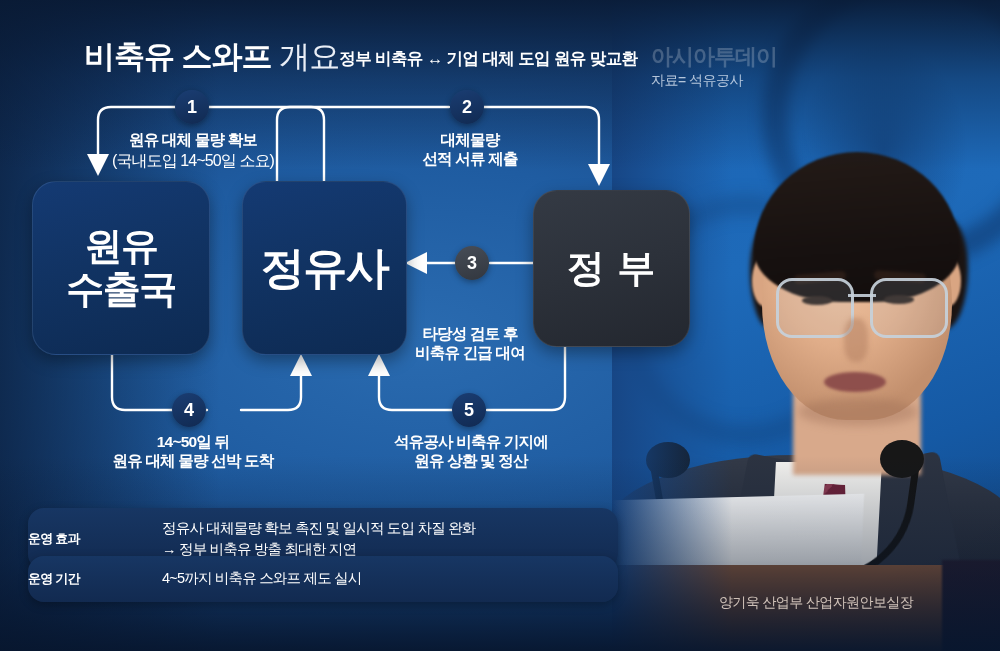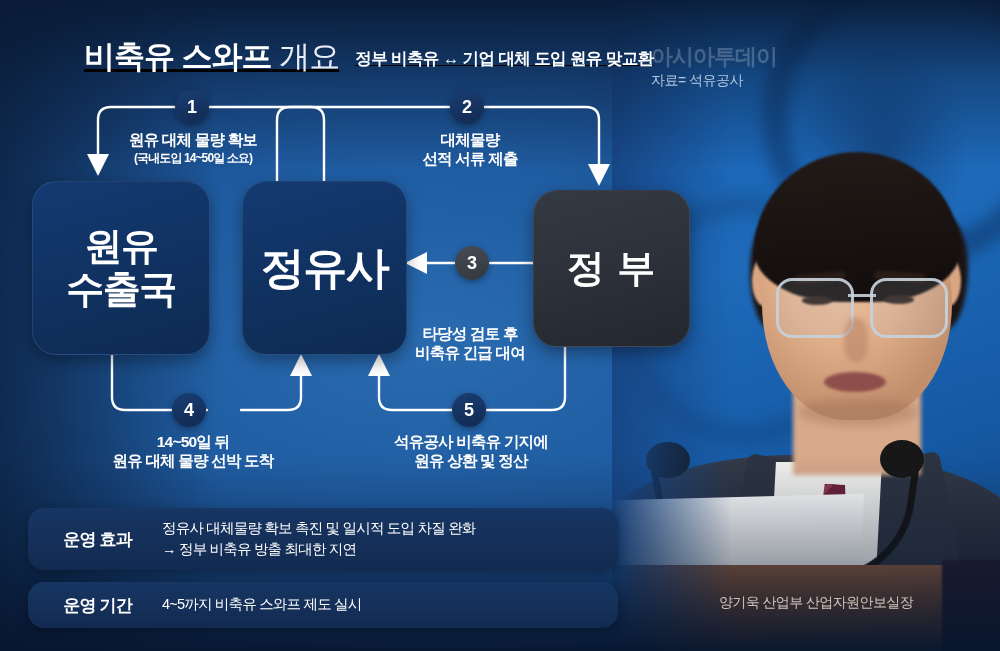--- a/index.html
+++ b/index.html
@@ -132,21 +132,21 @@
   #photo .podium-dark{
     position:absolute;left:330px;top:560px;width:120px;height:120px;
     background:#241c2e;filter:blur(1px);
   }
   #photo .photo-fade{
     position:absolute;left:0;top:0;width:120px;height:651px;
     background:linear-gradient(to right, rgba(23,70,133,1) 0%, rgba(23,70,133,.55) 45%, rgba(23,70,133,0) 100%);
   }
 
   
-  #title-wrap{position:absolute;left:84px;top:36px;display:flex;align-items:baseline;gap:16px;text-decoration:underline;}
+  #title-wrap{position:absolute;left:84px;top:36px;display:flex;align-items:baseline;}
   #title-main{font-size:31px;font-weight:bold;color:#ffffff;letter-spacing:-1px;white-space:nowrap;}
   #title-main .light{font-weight:400;color:#e9eef6;}
   #title-sub{font-size:16.5px;font-weight:bold;color:#ffffff;letter-spacing:-.6px;white-space:nowrap;position:relative;top:-3px;}
 
   #watermark{
     position:absolute;left:651px;top:42px;
     font-size:22px;font-weight:bold;letter-spacing:-1px;
     color:rgba(255,255,255,.22);white-space:nowrap;
   }
   #source{
@@ -190,41 +190,41 @@
   #step-2{left:450px;top:90px;}
   #step-3{left:455px;top:246px;}
   #step-4{left:172px;top:393px;}
   #step-5{left:452px;top:393px;}
 
   .caption{
     position:absolute;color:#ffffff;text-align:center;
     letter-spacing:-.8px;line-height:1.25;white-space:nowrap;font-weight:bold;
   }
   .caption .big{font-size:15.5px;display:block;}
-  .caption .small{font-size:12px;display:block;font-weight:bold;letter-spacing:-.9px;margin-top:2px;}
+  .caption .small{font-size:16px;display:block;font-weight:normal;letter-spacing:-.9px;margin-top:2px;}
   #cap-1{left:100px;top:130px;width:186px;}
   #cap-2{left:382px;top:130px;width:176px;}
   #cap-3{left:382px;top:288px;width:176px;margin-top:36px;}
   #cap-4{left:92px;top:432px;width:202px;}
   #cap-5{left:362px;top:432px;width:218px;}
   .caption .line{font-size:15.5px;display:block;}
 
   
   .inforow{
     position:absolute;
     background:linear-gradient(180deg,#173663 0%,#122a50 100%);
     border-radius:16px;
     display:flex;align-items:center;
     box-shadow:0 3px 10px rgba(0,0,0,.30);
   }
   #inforow-1{left:28px;top:508px;width:590px;height:62px;}
-  #inforow-2{left:28px;top:582px;width:590px;height:46px;}
+  #inforow-2{left:28px;top:556px;width:590px;height:46px;}
   .inforow .rowlabel{
-    color:#ffffff;font-weight:bold;font-size:17px;letter-spacing:-.8px;
-    width:104px;text-align:right;flex:0 0 104px;
+    color:#ffffff;font-weight:bold;font-size:13px;letter-spacing:-.8px;
+    width:104px;text-align:left;flex:0 0 104px;
   }
   .inforow .rowtext{
     color:#ffffff;font-size:14.5px;letter-spacing:-.8px;line-height:1.45;font-weight:500;
   }
   .inforow .rowtext .l2{display:block;margin-left:30px;}
 
   #photo-caption{
     position:absolute;left:641px;top:594px;width:350px;text-align:center;
     font-size:14px;color:rgba(240,226,214,.82);letter-spacing:-.6px;white-space:nowrap;
   }

